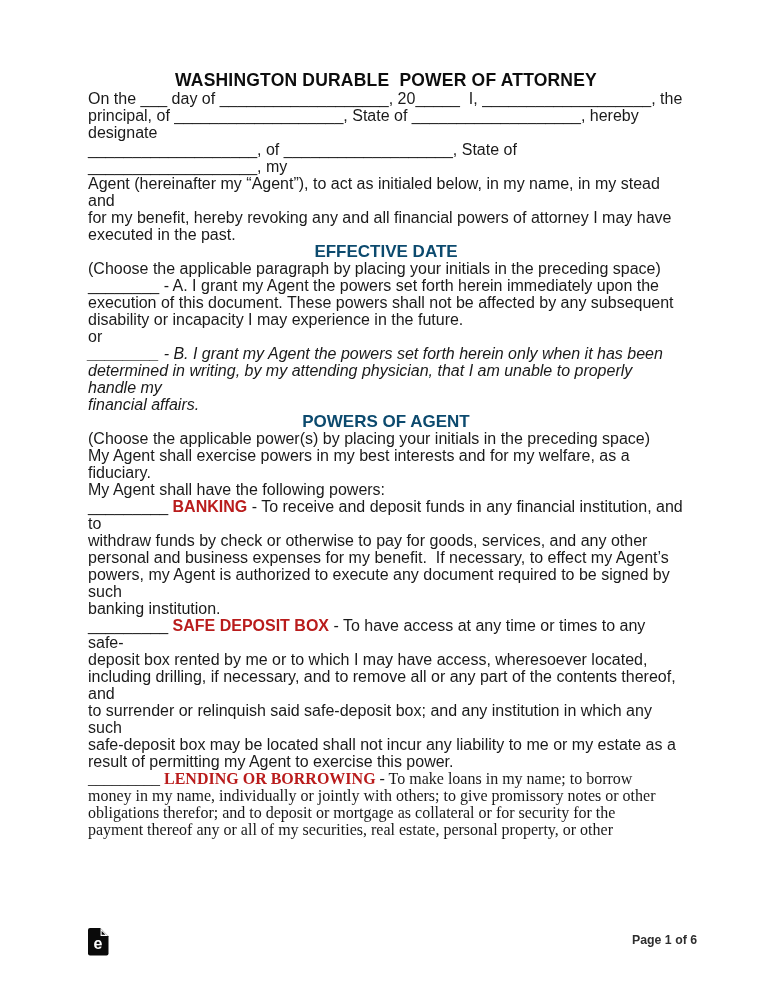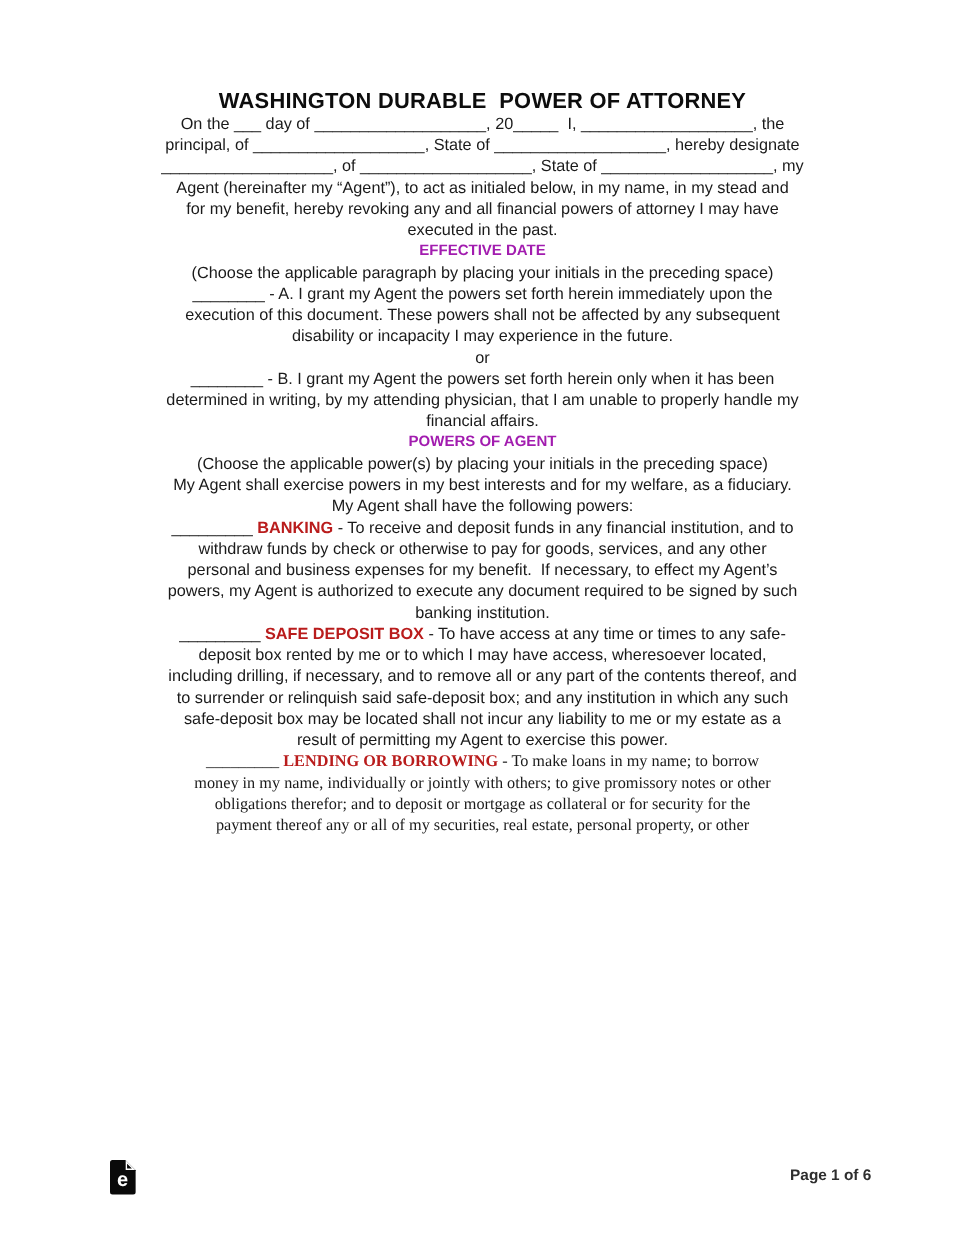--- a/index.html
+++ b/index.html
@@ -18,41 +18,40 @@
     font-size: 17.5px;
     line-height: 20px;
     font-weight: bold;
     text-align: center;
     color: #0d0d0d;
     white-space: pre-wrap;
     letter-spacing: 0.2px;
   }
   h2.section-heading {
     margin: 0;
-    font-size: 12px;
+    font-size: 17px;
     line-height: 17px;
     font-weight: bold;
     text-align: center;
-    color: #a21caf;
+    color: #0c4a6e;
   }
   p.body {
     margin: 0;
-    font-size: 13px;
+    font-size: 16px;
     line-height: 17px;
     white-space: pre-wrap;
     color: #1a1a1a;
-    text-align: center;
   }
   .term { font-weight: bold; color: #b91c1c; }
   .opening      { margin-top: 30px; }
   .h-effective  { margin-top: 22px; }
   .instr1       { margin-top: 17px; }
   .opt-a        { margin-top: 22px; }
   .or-sep       { margin-top: 17px; }
-  .opt-b        { margin-top: 16px; }
+  .opt-b        { margin-top: 16px; font-style: italic; }
   .h-powers     { margin-top: 17px; }
   .powers-intro { margin-top: 17px; }
   .instr2       { margin-top: 20px; }
   .banking      { margin-top: 17px; }
   .safe         { margin-top: 19px; }
   .lending      { margin-top: 20px; font-family: Liberation Serif, serif; }
   .footer {
     position: absolute;
     left: 0; right: 0;
     top: 926px;

